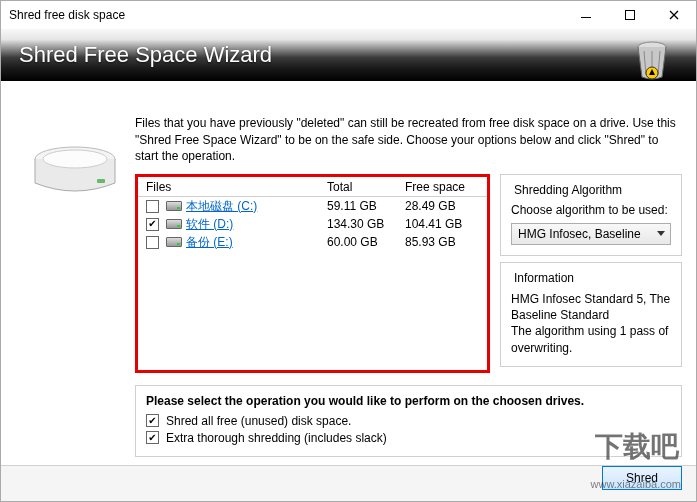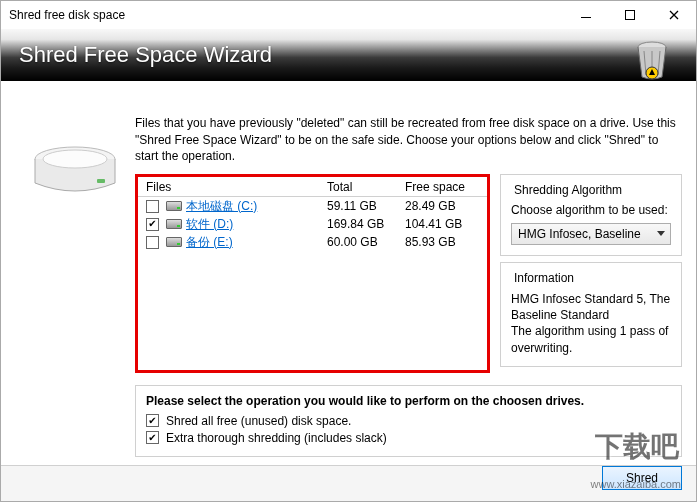--- a/index.html
+++ b/index.html
@@ -118,21 +118,21 @@
               </div>
               <div class="td col-total">59.11 GB</div>
               <div class="td col-free">28.49 GB</div>
             </div>
             <div class="tablerow">
               <div class="td col-name">
                 <span class="cb checked"></span>
                 <span class="drive-ico"></span>
                 <span class="drive-link">软件 (D:)</span>
               </div>
-              <div class="td col-total">169.84 GB</div>
+              <div class="td col-total">134.30 GB</div>
               <div class="td col-free">104.41 GB</div>
             </div>
             <div class="tablerow">
               <div class="td col-name">
                 <span class="cb"></span>
                 <span class="drive-ico"></span>
                 <span class="drive-link">备份 (E:)</span>
               </div>
               <div class="td col-total">60.00 GB</div>
               <div class="td col-free">85.93 GB</div>

